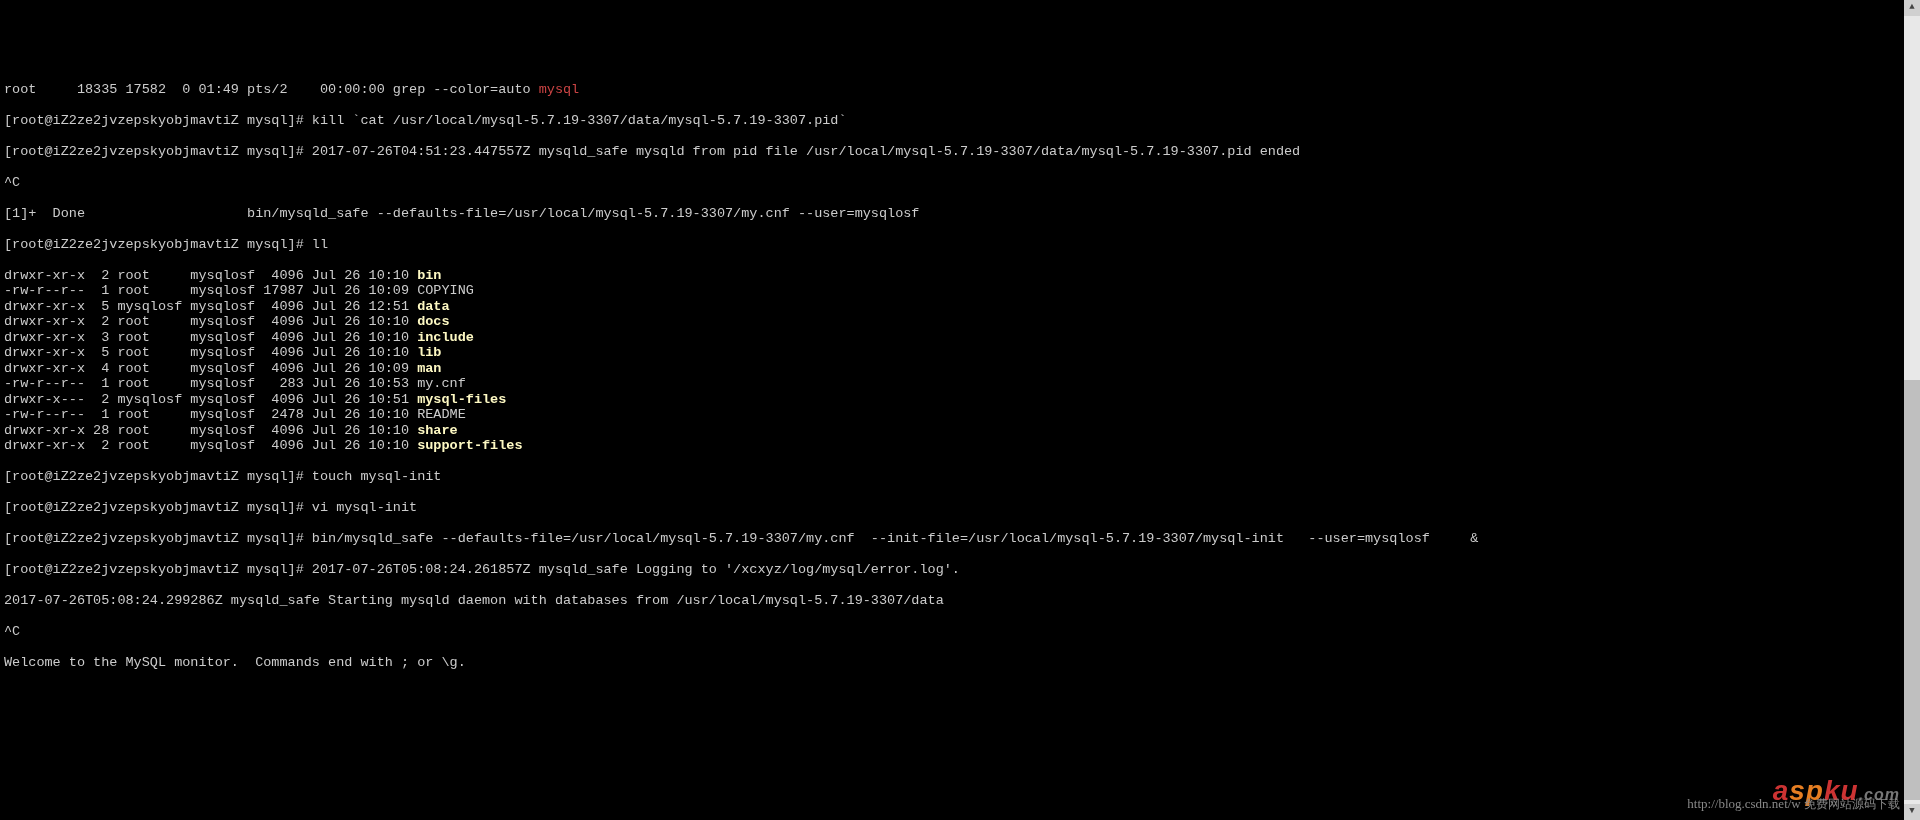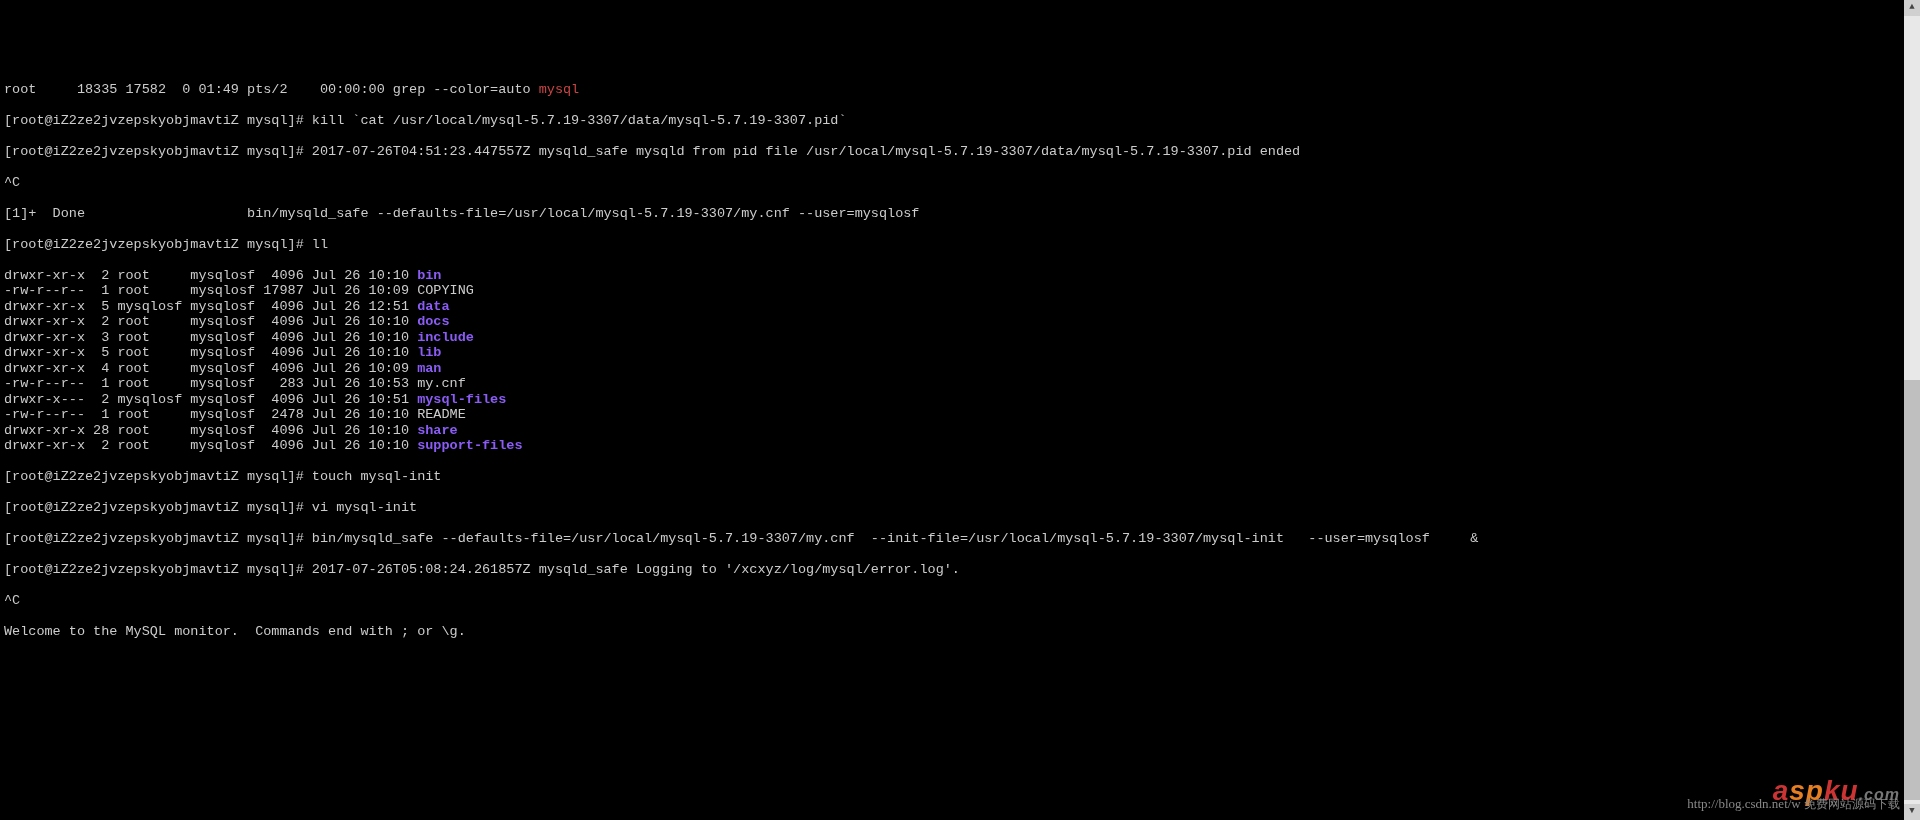--- a/index.html
+++ b/index.html
@@ -11,21 +11,21 @@
   line-height: 15.5px;
   padding: 4px;
   width: 1920px;
   height: 820px;
   overflow: hidden;
   position: relative;
   white-space: pre;
 }
 .line { white-space: pre; }
 .hl-red { color: #cc4444; font-weight: normal; }
-.hl-dir { color: #8b5cf6; font-weight: bold; }
+.hl-dir { color: #fef9c3; font-weight: bold; }
 .scrollbar {
   position: absolute;
   right: 0;
   top: 0;
   width: 16px;
   height: 820px;
   background: #e8e8e8;
 }
 .scroll-btn {
   position: absolute;
@@ -83,20 +83,21 @@
 <div class="line">[root@iZ2ze2jvzepskyobjmavtiZ mysql]# kill `cat /usr/local/mysql-5.7.19-3307/data/mysql-5.7.19-3307.pid`</div>
 <div class="line">[root@iZ2ze2jvzepskyobjmavtiZ mysql]# 2017-07-26T04:51:23.447557Z mysqld_safe mysqld from pid file /usr/local/mysql-5.7.19-3307/data/mysql-5.7.19-3307.pid ended</div>
 <div class="line">^C</div>
 <div class="line">[1]+  Done                    bin/mysqld_safe --defaults-file=/usr/local/mysql-5.7.19-3307/my.cnf --user=mysqlosf</div>
 <div class="line">[root@iZ2ze2jvzepskyobjmavtiZ mysql]# ll</div>
 <div id="ls-listing"><div class="line"><span>drwxr-xr-x  2 root     mysqlosf  4096 Jul 26 10:10 </span><span class="hl-dir">bin</span></div><div class="line"><span>-rw-r--r--  1 root     mysqlosf 17987 Jul 26 10:09 COPYING</span></div><div class="line"><span>drwxr-xr-x  5 mysqlosf mysqlosf  4096 Jul 26 12:51 </span><span class="hl-dir">data</span></div><div class="line"><span>drwxr-xr-x  2 root     mysqlosf  4096 Jul 26 10:10 </span><span class="hl-dir">docs</span></div><div class="line"><span>drwxr-xr-x  3 root     mysqlosf  4096 Jul 26 10:10 </span><span class="hl-dir">include</span></div><div class="line"><span>drwxr-xr-x  5 root     mysqlosf  4096 Jul 26 10:10 </span><span class="hl-dir">lib</span></div><div class="line"><span>drwxr-xr-x  4 root     mysqlosf  4096 Jul 26 10:09 </span><span class="hl-dir">man</span></div><div class="line"><span>-rw-r--r--  1 root     mysqlosf   283 Jul 26 10:53 my.cnf</span></div><div class="line"><span>drwxr-x---  2 mysqlosf mysqlosf  4096 Jul 26 10:51 </span><span class="hl-dir">mysql-files</span></div><div class="line"><span>-rw-r--r--  1 root     mysqlosf  2478 Jul 26 10:10 README</span></div><div class="line"><span>drwxr-xr-x 28 root     mysqlosf  4096 Jul 26 10:10 </span><span class="hl-dir">share</span></div><div class="line"><span>drwxr-xr-x  2 root     mysqlosf  4096 Jul 26 10:10 </span><span class="hl-dir">support-files</span></div></div>
 <div class="line">[root@iZ2ze2jvzepskyobjmavtiZ mysql]# touch mysql-init</div>
 <div class="line">[root@iZ2ze2jvzepskyobjmavtiZ mysql]# vi mysql-init</div>
 <div class="line">[root@iZ2ze2jvzepskyobjmavtiZ mysql]# bin/mysqld_safe --defaults-file=/usr/local/mysql-5.7.19-3307/my.cnf  --init-file=/usr/local/mysql-5.7.19-3307/mysql-init   --user=mysqlosf     &amp;</div>
 <div class="line">[root@iZ2ze2jvzepskyobjmavtiZ mysql]# 2017-07-26T05:08:24.261857Z mysqld_safe Logging to '/xcxyz/log/mysql/error.log'.</div>
+<div class="line">2017-07-26T05:08:24.299286Z mysqld_safe Starting mysqld daemon with databases from /usr/local/mysql-5.7.19-3307/data</div>
 <div class="line">^C</div>
 <div class="line">Welcome to the MySQL monitor.  Commands end with ; or \g.</div>
 
 
 <div class="line"></div>
 
 <div class="line"></div>
 
 
 

